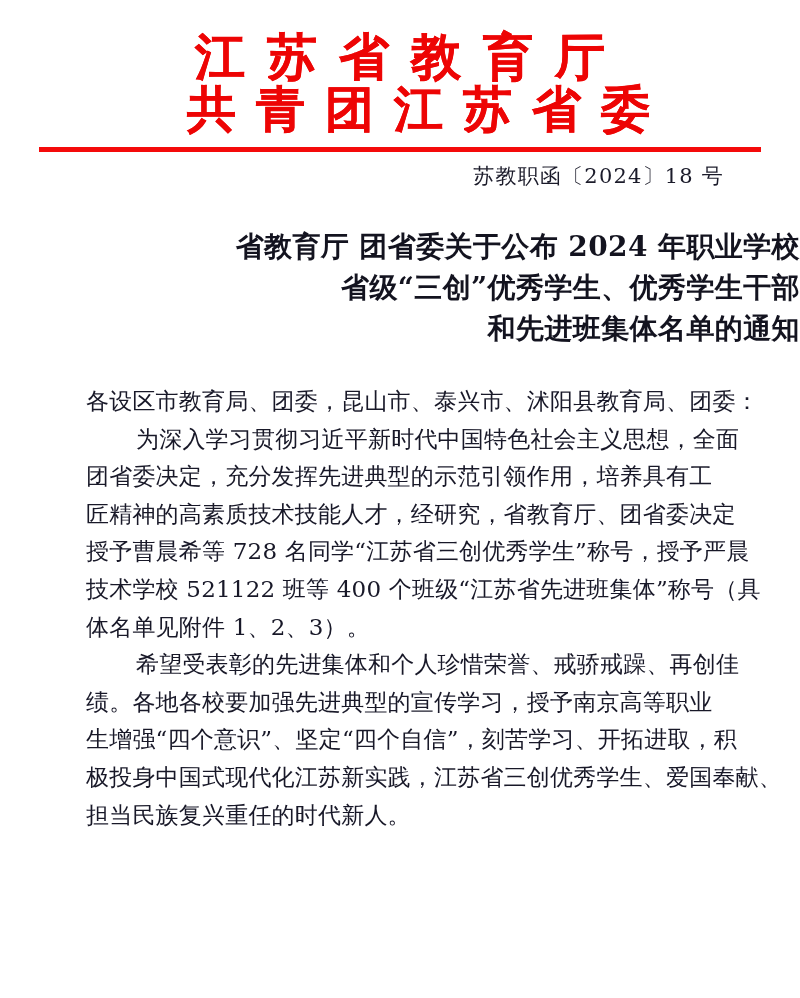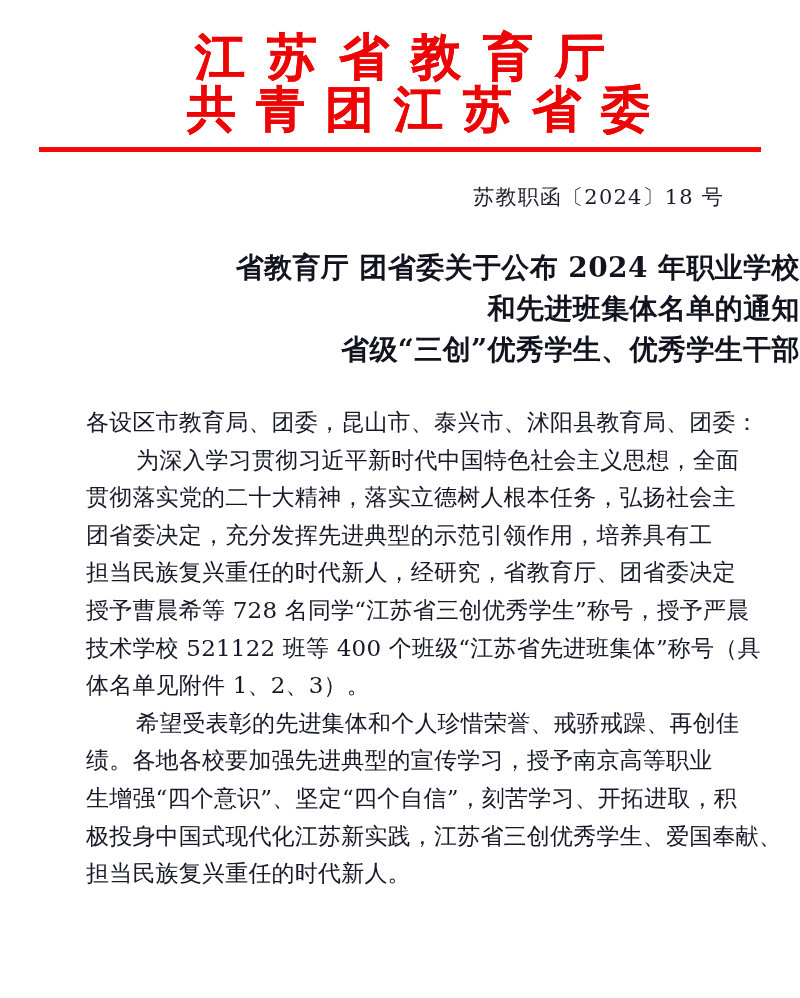--- a/index.html
+++ b/index.html
@@ -47,21 +47,21 @@
 
   .red-rule {
     width: 722px;
     height: 5px;
     background: #f40a0a;
     margin: 11px auto 0 auto;
   }
 
   
   .docnum-row {
-    margin-top: 31px;
+    margin-top: 10px;
     padding-right: 76px;
     text-align: right;
   }
   .docnum {
     display: inline-block;
     font-family: "DejaVu Serif", "Liberation Serif", serif;
     font-size: 21px;
     color: #1b1b2a;
     letter-spacing: 1.2px;
     white-space: nowrap;
@@ -110,33 +110,32 @@
   </div>
 
   <div class="red-rule"></div>
 
   <div class="docnum-row">
     <span class="docnum">苏教职函〔2024〕18 号</span>
   </div>
 
   <div class="title-block">
     <div class="title-line">省教育厅 团省委关于公布 2024 年职业学校</div>
+    <div class="title-line">省级“三创”优秀学生、优秀学生干部</div>
     <div class="title-line">和先进班集体名单的通知</div>
-    <div class="title-line">省级“三创”优秀学生、优秀学生干部</div>
   </div>
 
   <div class="body-block">
 
     <div class="body-line">各设区市教育局、团委，昆山市、泰兴市、沭阳县教育局、团委：</div>
 
     <div>
       <div class="body-line indent">为深入学习贯彻习近平新时代中国特色社会主义思想，全面</div>
-      <div class="body-line">贯彻落实党的二十大精神，落实立德树人根本任务，弘扬社会主</div>
       <div class="body-line">团省委决定，充分发挥先进典型的示范引领作用，培养具有工</div>
-      <div class="body-line">担当民族复兴重任的时代新人，经研究，省教育厅、团省委决定</div>
+      <div class="body-line">匠精神的高素质技术技能人才，经研究，省教育厅、团省委决定</div>
       <div class="body-line">授予曹晨希等 728 名同学“江苏省三创优秀学生”称号，授予严晨</div>
       <div class="body-line">技术学校 521122 班等 400 个班级“江苏省先进班集体”称号（具</div>
       <div class="body-line">体名单见附件 1、2、3）。</div>
     </div>
 
     <div>
       <div class="body-line indent">希望受表彰的先进集体和个人珍惜荣誉、戒骄戒躁、再创佳</div>
       <div class="body-line">绩。各地各校要加强先进典型的宣传学习，授予南京高等职业</div>
       <div class="body-line">生增强“四个意识”、坚定“四个自信”，刻苦学习、开拓进取，积</div>
       <div class="body-line">极投身中国式现代化江苏新实践，江苏省三创优秀学生、爱国奉献、</div>

